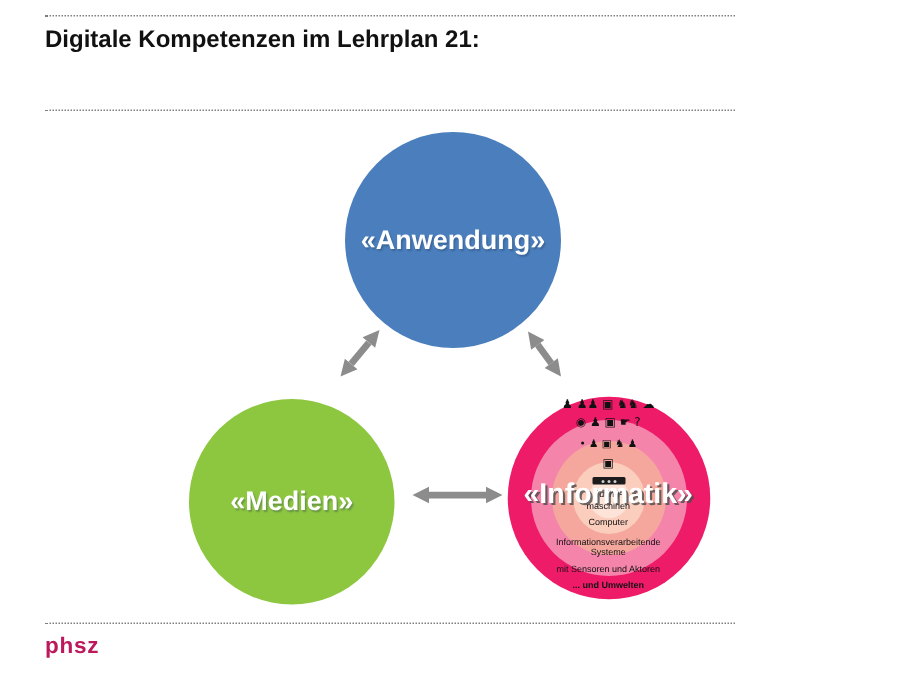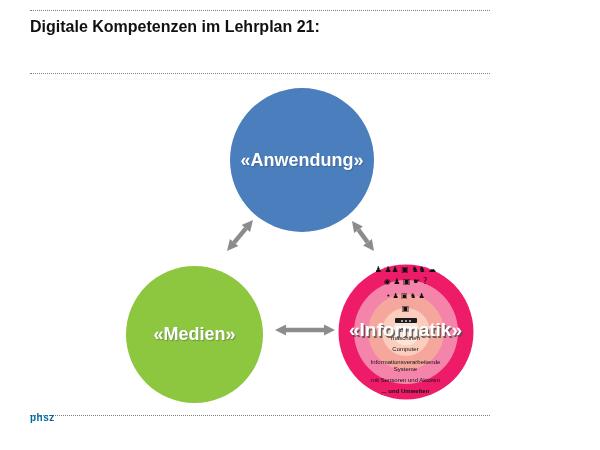--- a/index.html
+++ b/index.html
@@ -5,21 +5,21 @@
   html,body{margin:0;padding:0;background:#fff;}
   .slide{
     position:relative;width:490px;height:450px;background:#ffffff;overflow:hidden;
     font-family:"Liberation Sans",sans-serif;color:#000;
   }
   .rule{position:absolute;left:30px;width:542px;border-top:1px dotted #7f7f7f;height:0;}
   .rule-top{top:10px;}
   .rule-mid{top:73px;}
   .rule-bottom{top:415px;}
   .title{position:absolute;left:30px;top:16px;font-size:16px;font-weight:bold;line-height:22px;color:#111;}
-  .logo{position:absolute;left:30px;top:412px;font-size:10px;font-weight:bold;letter-spacing:0.5px;color:#0369a1;}
+  .logo{position:absolute;left:30px;top:422px;font-size:15px;font-weight:bold;letter-spacing:0.5px;color:#be185d;}
 
   .circle{position:absolute;border-radius:50%;display:flex;align-items:center;justify-content:center;}
   .circle-anwendung{left:230px;top:88px;width:144px;height:144px;}
   .circle-medien{left:126px;top:266px;width:137px;height:137px;}
   .circle-label{color:#fff;font-weight:bold;font-size:18px;text-shadow:1px 1px 1px rgba(40,60,90,0.35);}
 
   .informatik{position:absolute;left:338px;top:264px;width:135px;height:135px;}
   .ring{position:absolute;left:50%;top:50%;transform:translate(-50%,-50%);border-radius:50%;}
   .ring-0{width:135px;height:135px;}
   .ring-1{width:104px;height:104px;}

